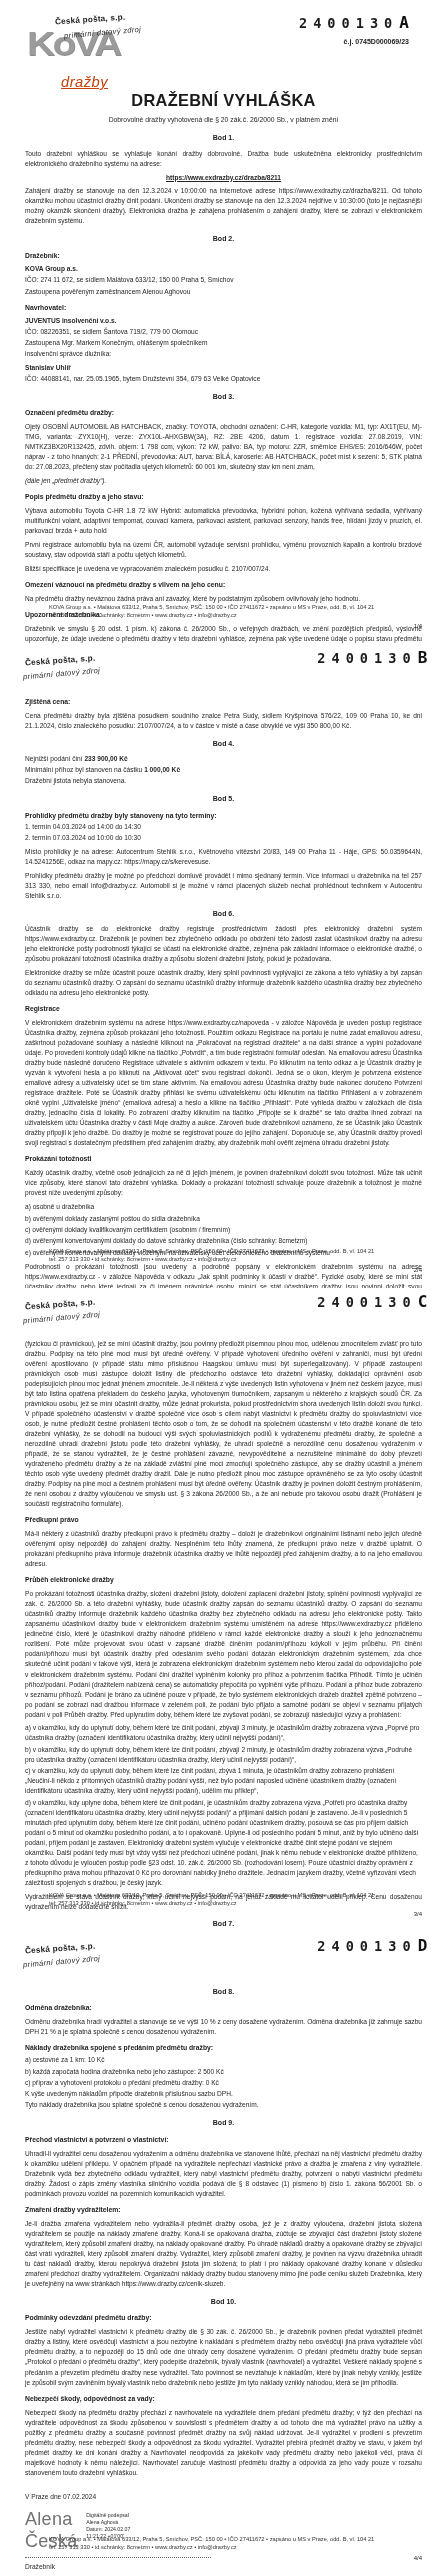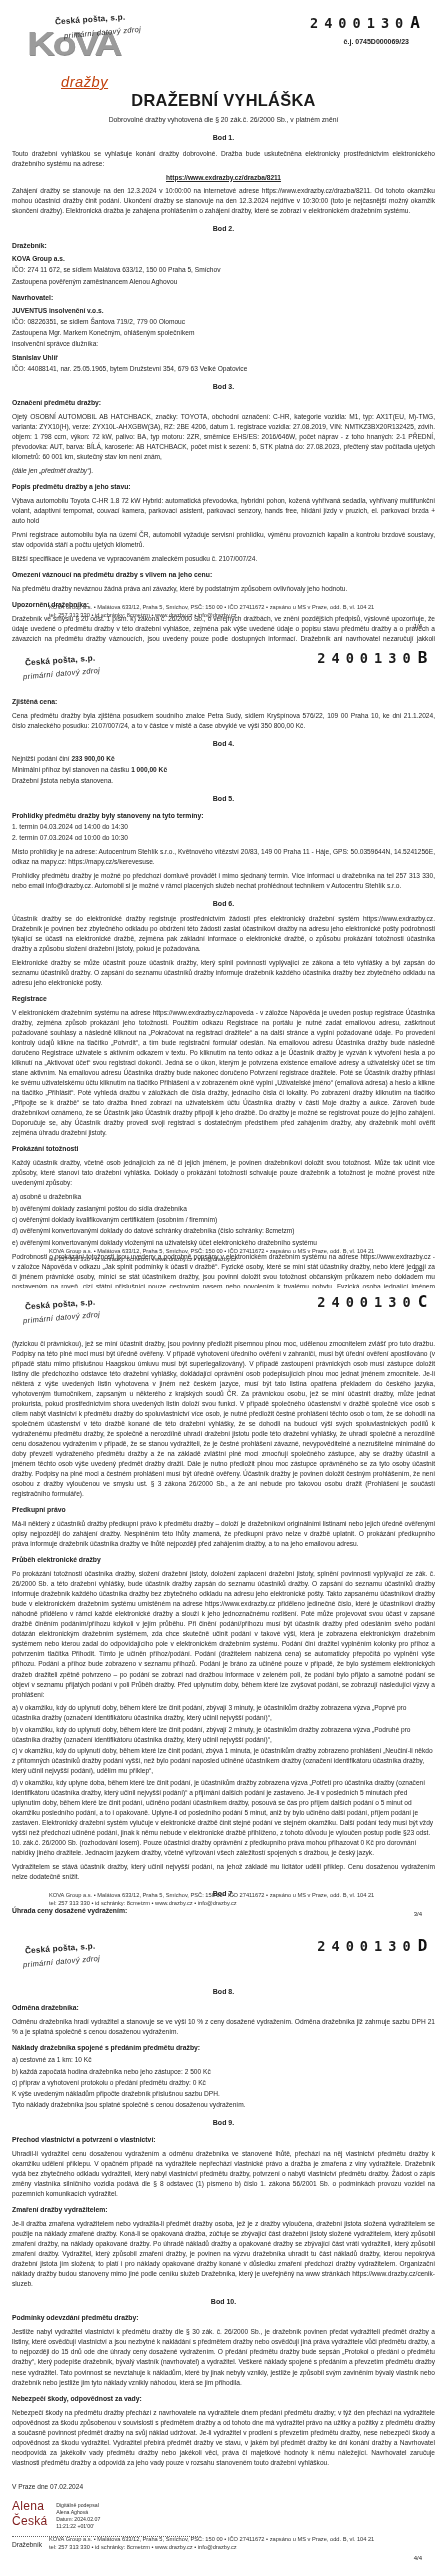--- a/index.html
+++ b/index.html
@@ -1,52 +1,52 @@
 <!DOCTYPE html>
 <html lang="cs" style="font-size:8.7px"><head>
 <meta charset="utf-8">
 <style>
   html,body{margin:0;padding:0;background:#fff;}
   body{width:447px;font-family:"Liberation Sans","DejaVu Sans",sans-serif;color:#262626;}
   #doc{width:447px;}
   .page{position:relative;width:447px;background:#fff;overflow:hidden;}
   .page.p-std{height:644px;}
   .page.p-last{height:644px;}
-  .content{padding:0 12px;font-size:6.6px;line-height:1.52;}
+  .content{padding:0 25px;font-size:6.6px;line-height:1.52;}
   
   .hdr1{position:relative;height:86px;}
   .hdr{position:relative;height:47px;}
   .cp{position:absolute;font-weight:bold;font-size:8.2px;transform:rotate(-4deg);color:#1d1d1d;letter-spacing:0.2px;}
   .hdr1 .cp{left:55px;top:15.3px;}
   .hdr .cp{left:25px;top:12px;}
   .script{position:absolute;font-style:italic;font-size:7.6px;color:#2b2b2b;transform:rotate(-5deg);z-index:3;letter-spacing:0.3px;}
   .hdr1 .script{left:64px;top:28px;}
   .hdr .script{left:23px;top:24.6px;}
   .kova{position:absolute;left:27px;top:27px;font-size:33px;font-weight:900;color:#9b9b9b;letter-spacing:-2.2px;transform:scaleX(1.18);transform-origin:left;line-height:1;text-shadow:0.5px 0.5px 0 #8a8a8a;}
   .kova-sub{position:absolute;left:61px;top:74px;font-style:italic;font-size:14.7px;color:#c2410c;letter-spacing:0.5px;text-decoration:underline;}
   .stampbox{position:absolute;text-align:right;}
-  .hdr1 .stampbox{right:27px;top:13px;}
+  .hdr1 .stampbox{right:38px;top:13px;}
   .hdr .stampbox{right:19.7px;top:4px;}
   .sn{font-family:"DejaVu Sans Mono",monospace;font-weight:bold;font-size:13.6px;letter-spacing:6px;color:#1c1c1c;}
   .sl{font-family:"DejaVu Sans Mono",monospace;font-weight:bold;font-size:16px;color:#111;margin-left:1.1px;}
   .case{position:absolute;right:38px;top:38px;font-weight:bold;font-size:7px;color:#222;}
   
   .title{text-align:center;font-size:16.4px;font-weight:bold;letter-spacing:0.3px;margin:2.2px 0 2.2px;color:#1b1b1b;}
   .subtitle{text-align:center;font-size:6.8px;margin-bottom:1.1px;}
   .bod{text-align:center;font-weight:bold;font-size:7px;margin:7.6px 0 4.9px;color:#1b1b1b;}
   .para{text-align:justify;margin:3.8px 0;}
   .label{font-weight:bold;font-size:6.8px;margin:6px 0 1.1px;color:#1b1b1b;}
   .tline{margin:1.1px 0;}
   .bline{font-weight:bold;margin:3.3px 0 0.5px;}
   .iline{font-style:italic;margin:3.8px 0;}
   .lnk{text-align:center;font-weight:bold;text-decoration:underline;margin:2.7px 0;}
   .list .li{margin:1.4px 0;}
   .dateline{margin-top:14px;}
   .sig{margin-top:7.6px;display:flex;align-items:flex-start;gap:8.7px;width:186px;border-bottom:1.1px dotted #666;padding-bottom:5.5px;}
-  .signame{font-size:12px;color:#7f1d1d;line-height:1.18;letter-spacing:0.3px;}
+  .signame{font-size:18px;color:#737373;line-height:1.18;letter-spacing:0.3px;}
   .sigmeta{font-size:5.2px;color:#2f2f2f;line-height:1.35;padding-top:2.7px;}
   .sigrole{margin-top:3.8px;}
   .gap-big{height:66px;}
   
   .pfoot{position:absolute;left:49px;right:24px;bottom:24px;font-size:5.7px;color:#333;line-height:1.5;}
   .pnum{position:absolute;right:25px;bottom:15.3px;font-size:6px;color:#222;}
 </style>
 </head>
 <body>
 

